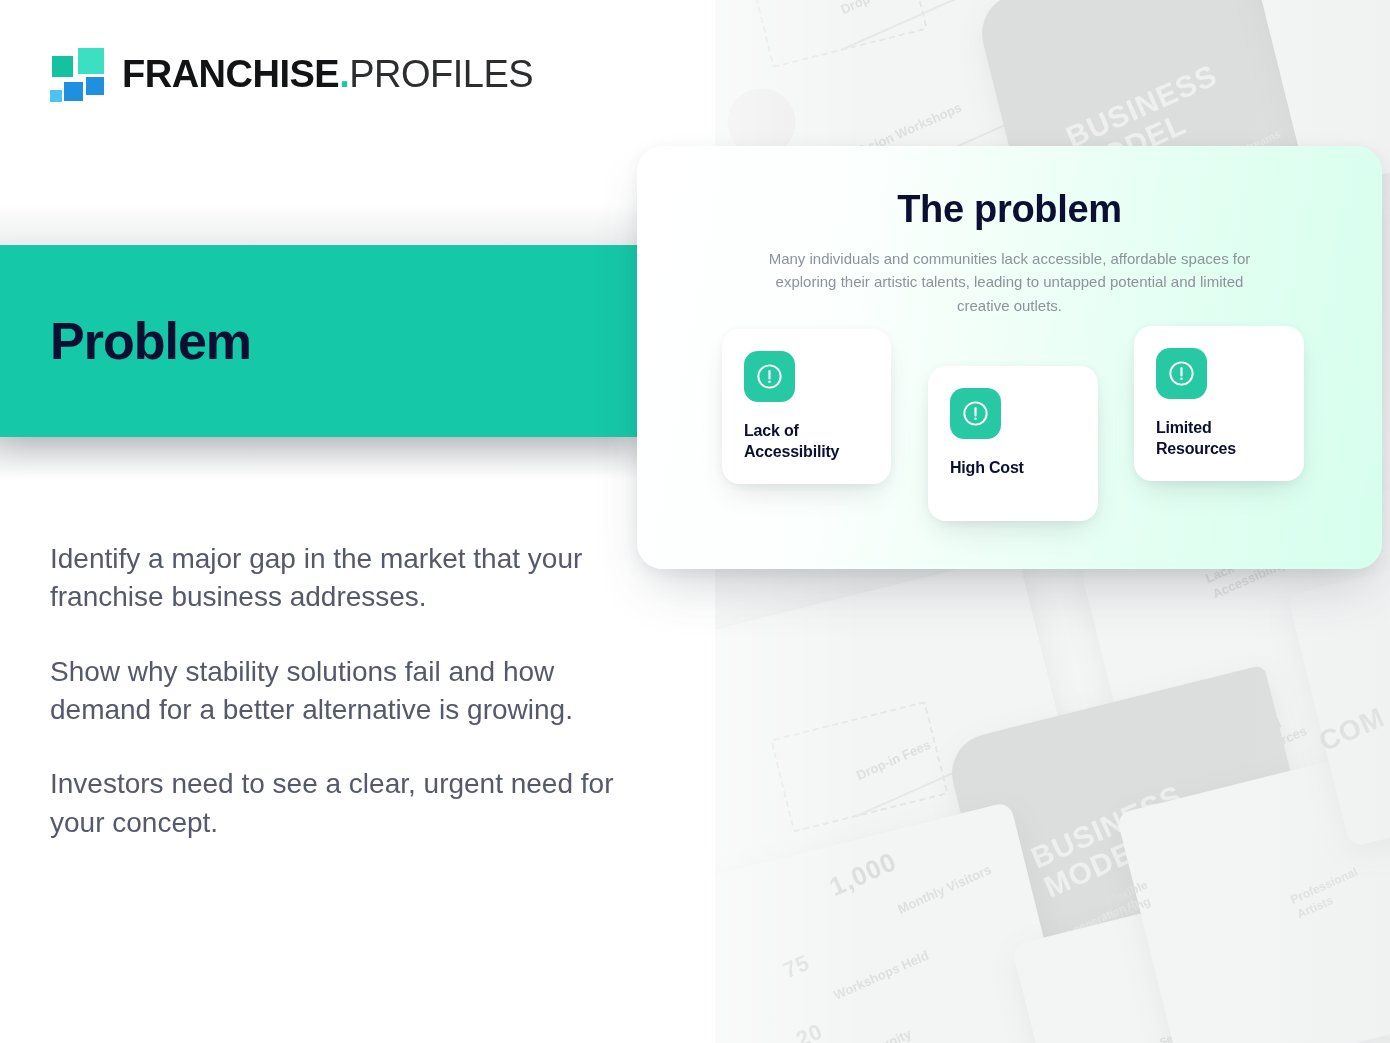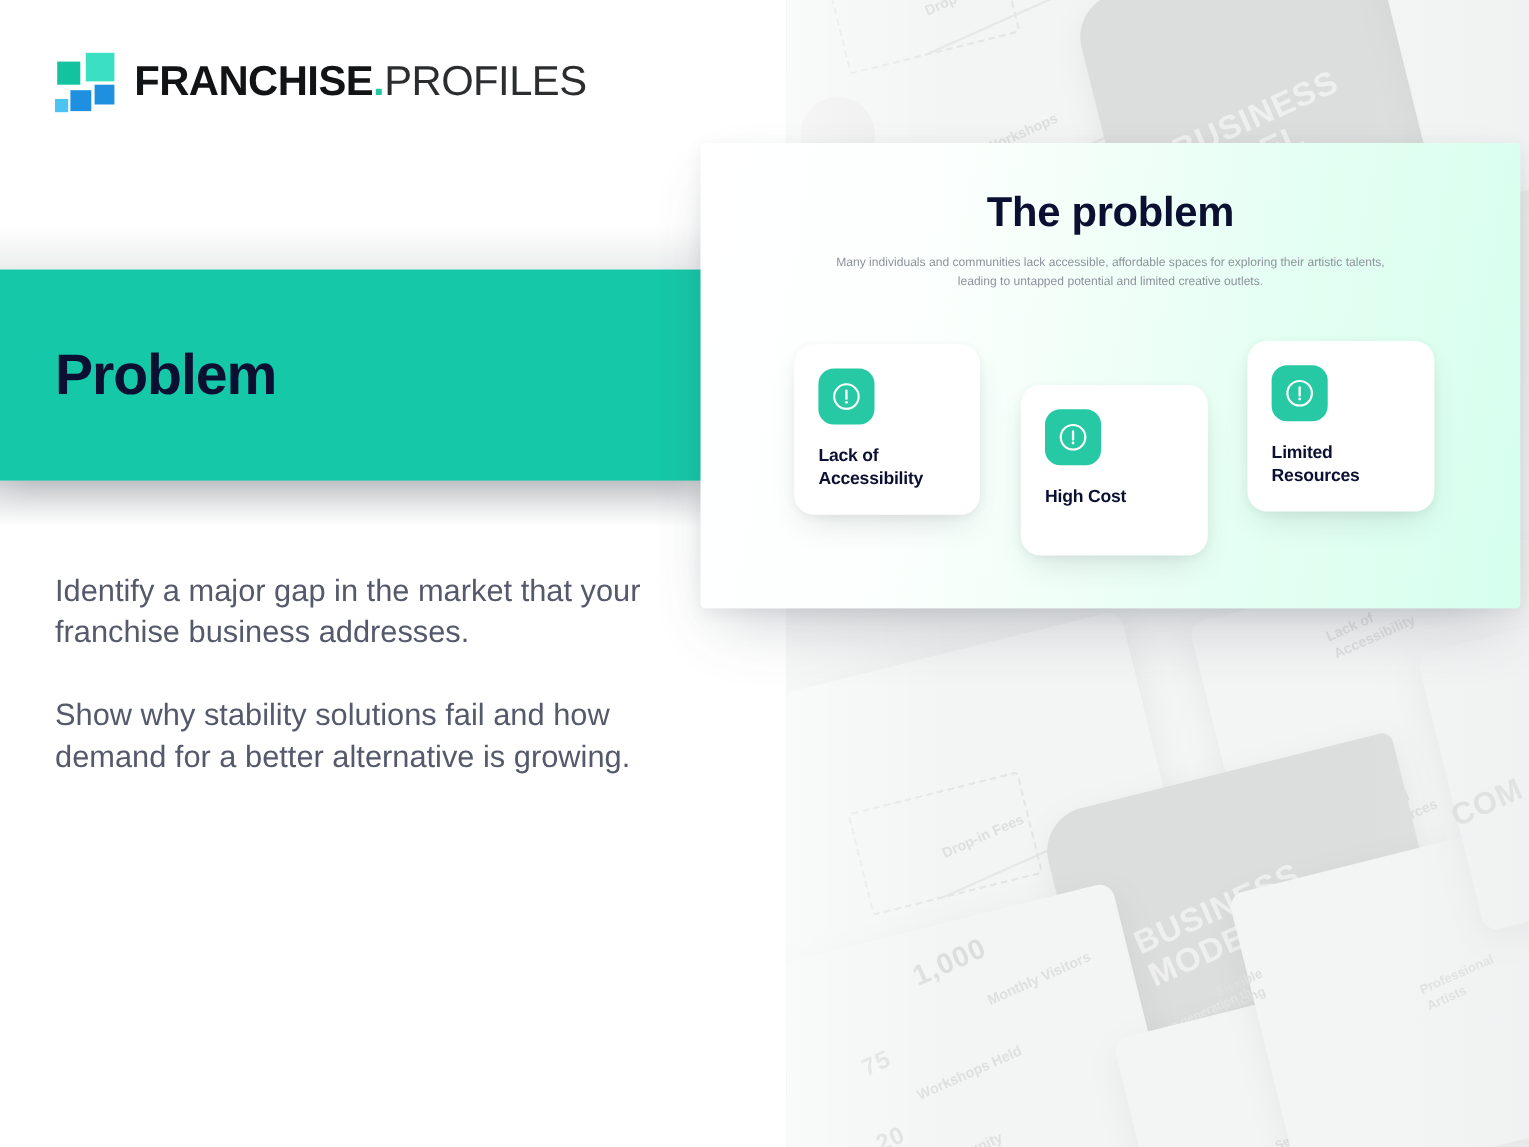--- a/index.html
+++ b/index.html
@@ -156,58 +156,58 @@
     width: 637px;
     height: 40px;
     background: linear-gradient(0deg, rgba(150,155,160,0.18) 0%, rgba(255,255,255,0) 100%);
     pointer-events: none;
   }
 
   
   .copy {
     position: absolute;
     left: 50px;
-    top: 518px;
+    top: 540px;
     width: 570px;
   }
   .copy p {
     font-size: 28px;
     line-height: 1.37;
     color: #54596b;
     margin-bottom: 36px;
     font-weight: 400;
   }
   .copy p:last-child { margin-bottom: 0; }
 
   
   .problem-card {
     position: absolute;
     left: 637px;
-    top: 130px;
+    top: 146px;
     width: 745px;
     height: 423px;
-    border-radius: 4px;
+    border-radius: 26px;
     background: linear-gradient(100deg, #ffffff 0%, #fbfffd 30%, #e2fff2 72%, #d6ffee 100%);
     box-shadow: 0 26px 55px -18px rgba(70,80,90,0.30), 0 4px 14px rgba(70,80,90,0.08);
     overflow: hidden;
   }
 
   .card-title {
     margin-top: 42px;
     text-align: center;
     font-size: 38px;
     font-weight: 800;
     color: #0b1033;
     letter-spacing: -0.3px;
   }
   .card-sub {
     margin: 16px auto 16px;
     width: 520px;
     text-align: center;
-    font-size: 11px;
+    font-size: 15px;
     line-height: 1.55;
     color: #8d939b;
     font-weight: 400;
   }
 
   
   .feature {
     position: absolute;
     background: #ffffff;
     border-radius: 18px;
@@ -324,20 +324,21 @@
 
   <div class="banner-shadow-top"></div>
   <div class="banner">
     <h1 class="banner-title">Problem</h1>
   </div>
   <div class="banner-shadow"></div>
 
   <div class="copy">
     <p>Identify a major gap in the market that your franchise business addresses.</p>
     <p>Show why stability solutions fail and how demand for a better alternative is growing.</p>
+    <p>Investors need to see a clear, urgent need for your concept.</p>
   </div>
 
   <div class="problem-card">
 
     <div class="card-title">The problem</div>
     <div class="card-sub">Many individuals and communities lack accessible, affordable spaces for exploring their artistic talents, leading to untapped potential and limited creative outlets.</div>
 
     <div class="feature feature-f1">
       <div class="badge">
         <svg width="31" height="31" viewBox="0 0 32 32" aria-hidden="true">

